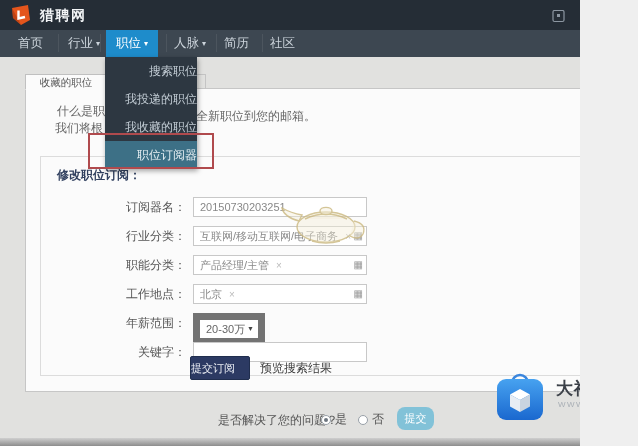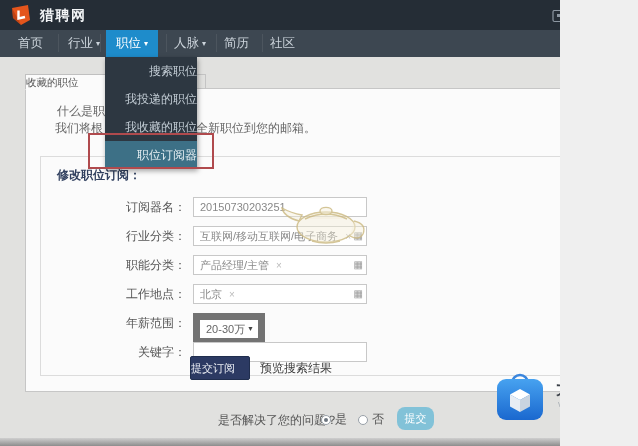--- a/index.html
+++ b/index.html
@@ -1,17 +1,17 @@
 <!DOCTYPE html>
 <html><head>
 <meta charset="utf-8">
 <style>
   html,body{margin:0;padding:0;background:#efefef;}
   .screen{position:relative;width:560px;height:446px;background:#e1e1df;overflow:hidden;
-          font-family:"Liberation Sans",sans-serif;-webkit-font-smoothing:antialiased;}
+          font-family:"Liberation Sans",sans-serif;padding-left:20px;-webkit-font-smoothing:antialiased;}
 
   
   .topbar{position:absolute;left:0;top:0;width:638px;height:30px;background:#252d36;}
   .brand{position:absolute;left:10px;top:3px;height:24px;cursor:pointer;}
   .logo{position:absolute;left:0;top:1px;width:22px;height:22px;}
   .brand-text{position:absolute;left:30px;top:4px;color:#f3f5f7;font-size:14px;font-weight:bold;letter-spacing:1.5px;white-space:nowrap;}
   .tb-icon{position:absolute;top:9px;width:15px;height:13px;cursor:pointer;}
   .tb-icon.i1{left:552px;}
   .tb-icon.i2{left:580px;}
   .tb-icon.i3{left:610px;}
@@ -22,29 +22,29 @@
   .navbar{position:absolute;left:0;top:30px;width:638px;height:27px;background:#3d4751;}
   .nav-item{position:absolute;top:0;height:27px;line-height:27px;color:#ccd4db;font-size:12.5px;
             cursor:pointer;white-space:nowrap;}
   .nav-item .caret{font-size:8px;margin-left:3px;vertical-align:1px;}
   .nav-item.active{background:#1e8ccb;color:#fff;text-align:center;}
   .nav-sep{position:absolute;top:4px;width:1px;height:18px;background:rgba(255,255,255,.08);}
 
   
   .panel{position:absolute;left:25px;top:88px;width:586px;height:302px;background:#fbfbfb;border:1px solid #c6c6c6;}
   .tab{position:absolute;left:25px;top:74px;width:80px;height:14px;background:#fbfbfb;
-       border:1px solid #c0c0c0;border-bottom:1px solid #fbfbfb;text-align:left;font-size:10.5px;
+       border:1px solid #c0c0c0;border-bottom:1px solid #fbfbfb;text-align:center;font-size:10.5px;
        color:#555;line-height:14px;z-index:2;cursor:pointer;}
   .hidden-tab-edge{position:absolute;left:197px;top:74px;width:8px;height:14px;
        border-top:1px solid #c4c4c4;border-right:1px solid #c4c4c4;z-index:1;}
 
   .intro{position:absolute;font-size:12px;color:#666;white-space:nowrap;z-index:1;}
   .intro.l1{left:57px;top:103px;}
   .intro.l2a{left:55px;top:120px;}
-  .intro.l2b{left:196px;top:120px;}
+  .intro.l2b{left:196px;top:108px;}
 
   
   .dropdown{position:absolute;left:105px;top:57px;width:92px;background:#2d3741;z-index:5;
             box-shadow:1px 2px 5px rgba(0,0,0,.35);}
   .dd-item{height:28px;line-height:28px;padding-left:14px;font-size:12px;color:#c2ccd4;cursor:pointer;white-space:nowrap;text-align:right;}
   .dd-item.hl{background:#3d7086;color:#e7eff3;}
 
   .redbox{position:absolute;left:88px;top:133px;width:122px;height:32px;border:2px solid #b04a4d;z-index:6;}
 
   

